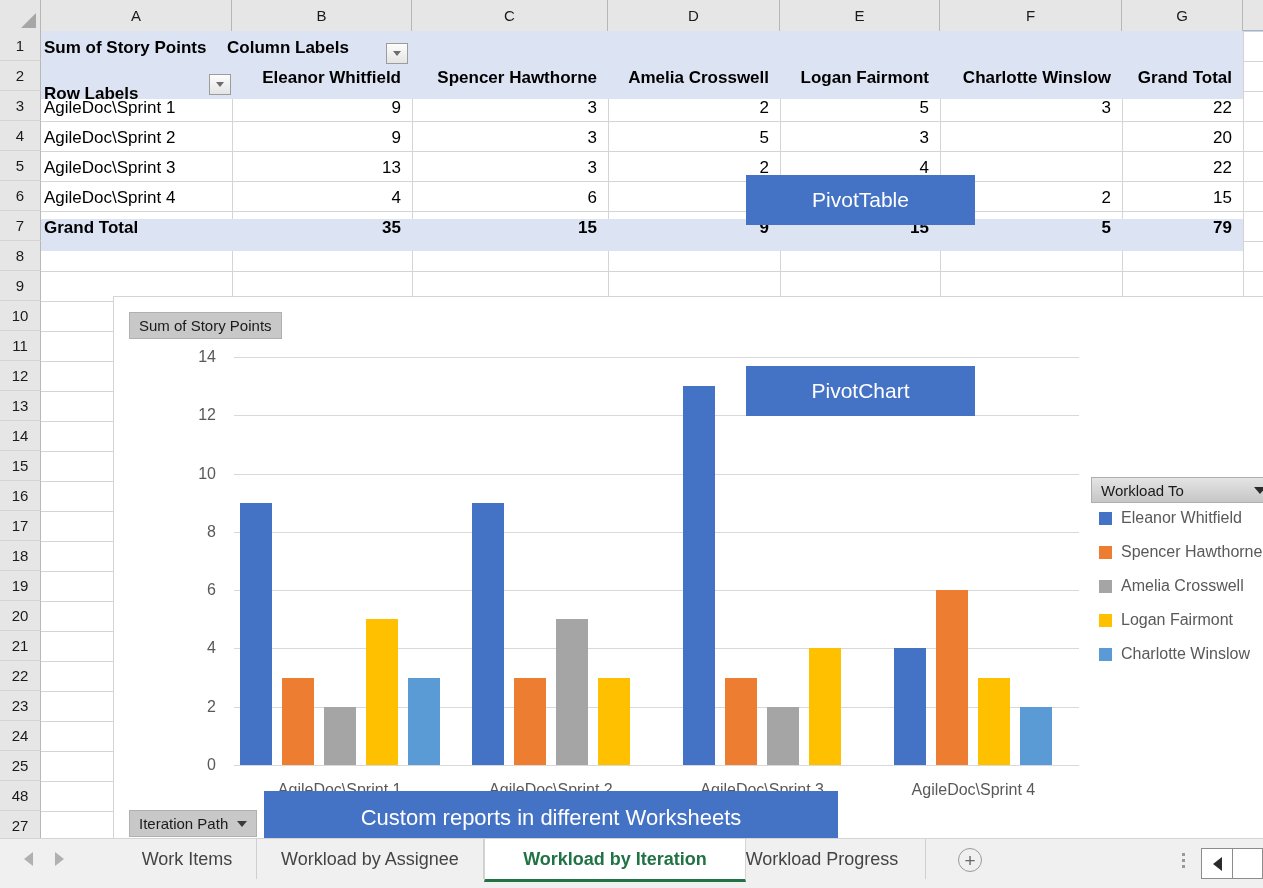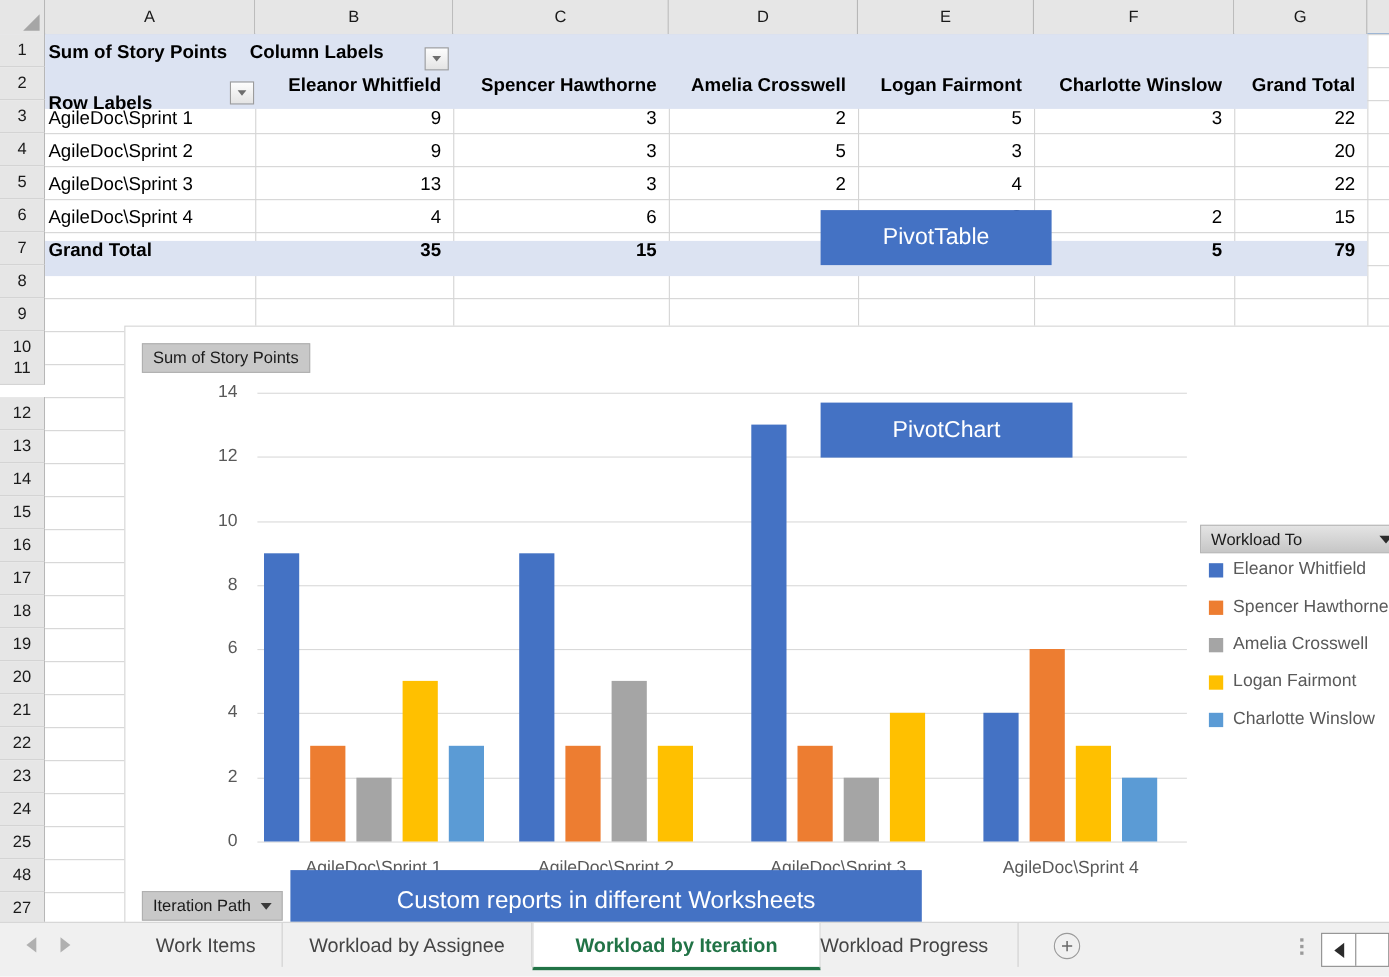--- a/index.html
+++ b/index.html
@@ -243,21 +243,21 @@
       <div class="rowhead" style="top: 31px; height: 30px;">1</div>
       <div class="rowhead" style="top: 61px; height: 30px;">2</div>
       <div class="rowhead" style="top: 91px; height: 30px;">3</div>
       <div class="rowhead" style="top: 121px; height: 30px;">4</div>
       <div class="rowhead" style="top: 151px; height: 30px;">5</div>
       <div class="rowhead" style="top: 181px; height: 30px;">6</div>
       <div class="rowhead" style="top: 211px; height: 30px;">7</div>
       <div class="rowhead" style="top: 241px; height: 30px;">8</div>
       <div class="rowhead" style="top: 271px; height: 30px;">9</div>
       <div class="rowhead" style="top: 301px; height: 30px;">10</div>
-      <div class="rowhead" style="top: 320px; height: 30px; text-align: center;">11</div>
+      <div class="rowhead" style="top: 331px; height: 30px; text-align: center;">11</div>
       <div class="rowhead" style="top: 361px; height: 30px;">12</div>
       <div class="rowhead" style="top: 391px; height: 30px;">13</div>
       <div class="rowhead" style="top: 421px; height: 30px;">14</div>
       <div class="rowhead" style="top: 451px; height: 30px;">15</div>
       <div class="rowhead" style="top: 481px; height: 30px;">16</div>
       <div class="rowhead" style="top: 511px; height: 30px;">17</div>
       <div class="rowhead" style="top: 541px; height: 30px;">18</div>
       <div class="rowhead" style="top: 571px; height: 30px;">19</div>
       <div class="rowhead" style="top: 601px; height: 30px;">20</div>
       <div class="rowhead" style="top: 631px; height: 30px;">21</div>
@@ -442,21 +442,21 @@
             <span>Charlotte Winslow</span>
           </div>
         </div>
 
       <div class="pc-field-btn" style="left:15px; top:513px;">
         <span>Iteration Path</span>
         <span class="caret"></span>
       </div>
     </div>
 
-    <div class="banner" style="left:705px; top:144px; width:210px; height:50px; background:#4472C4; font-size:21px;margin-top:16px;">
+    <div class="banner" style="left:705px; top:144px; width:229px; height:50px; background:#4472C4; font-size:21px;">
       <span>PivotTable</span>
     </div>
     <div class="banner" style="left:705px; top:335px; width:229px; height:50px; background:#4472C4; font-size:21px;">
       <span>PivotChart</span>
     </div>
     <div class="banner" style="left:223px; top:760px; width:574px; height:54px; background:#4472C4; font-size:22px;">
       <span>Custom reports in different Worksheets</span>
     </div>
   </div>
 

